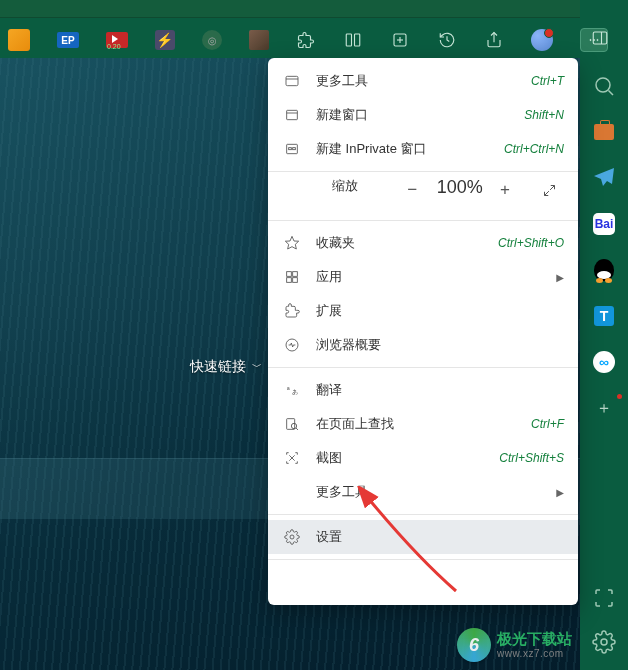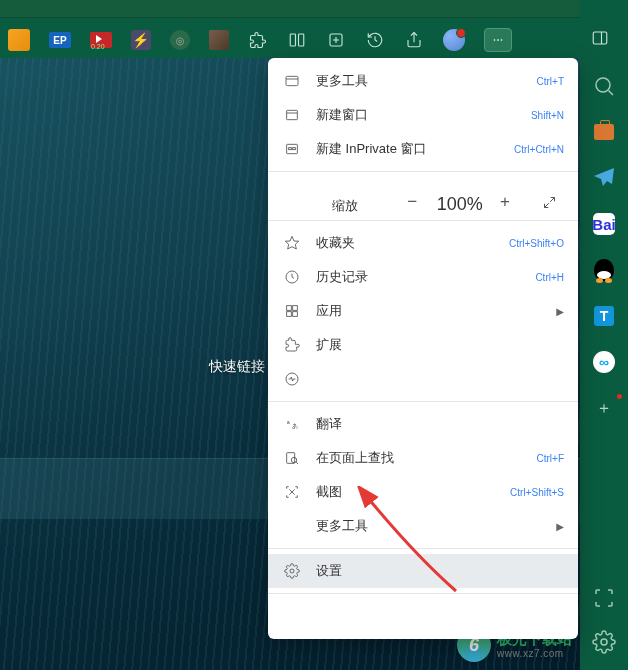--- a/index.html
+++ b/index.html
@@ -28,21 +28,21 @@
 }
 .toolbar {
   position: absolute;
   top: 25px;
   left: 0;
   width: 100%;
   height: 30px;
   display: flex;
   align-items: center;
   padding-left: 8px;
-  gap: 19px;
+  gap: 27px;
 }
 .toolbar-icon {
   width: 20px;
   height: 20px;
   display: flex;
   align-items: center;
   justify-content: center;
   color: #c8e6d8;
   cursor: pointer;
   font-size: 14px;
@@ -95,21 +95,20 @@
 .quick-links {
   position: absolute;
   top: 300px;
   left: 190px;
   color: #ffffff;
   font-size: 14px;
   display: flex;
   align-items: center;
   gap: 6px;
   text-shadow: 0 1px 2px rgba(0,0,0,0.5);
-  margin-left: 19px;
 }
 .quick-links .chev { font-size: 10px; }
 
 .sidebar {
   position: absolute;
   top: 58px;
   right: 0;
   width: 48px;
   height: 612px;
   background: #0a5c40;
@@ -117,21 +116,21 @@
   flex-direction: column;
   align-items: center;
   padding-top: 16px;
   gap: 22px;
 }
 .sidebar-icon { width: 24px; height: 24px; display: flex; align-items: center; justify-content: center; cursor: pointer; }
 .sidebar-icon svg { stroke: #9fc9b5; fill: none; stroke-width: 1.5; }
 .briefcase { background: #d97733; width: 20px; height: 16px; border-radius: 2px; position: relative; }
 .briefcase::before { content:''; position:absolute; top:-4px; left:6px; width:8px; height:4px; border:1.5px solid #d97733; border-bottom:none; border-radius:2px 2px 0 0; }
 .plane { color: #5ab4e8; font-size: 18px; transform: rotate(0deg); }
-.paw { width: 22px; height: 22px; background: #fff; border-radius: 5px; display:flex; align-items:center; justify-content:center; font-size:15px; color:#2932e1; font-weight:bold; }
+.paw { width: 22px; height: 22px; background: #fff; border-radius: 5px; display:flex; align-items:center; justify-content:center; font-size:12px; color:#2932e1; font-weight:bold; }
 .qq { width: 20px; height: 22px; background: #000; border-radius: 50% 50% 45% 45%; position: relative; }
 .qq::before { content:''; position:absolute; bottom:2px; left:3px; width:14px; height:8px; background:#fff; border-radius:50%; }
 .qq::after { content:''; position:absolute; bottom:-2px; left:2px; width:7px; height:5px; background:#f8a030; border-radius:50%; box-shadow: 9px 0 0 #f8a030; }
 .t-icon { width: 20px; height: 20px; background: #1296db; color: #fff; font-weight: bold; display:flex; align-items:center; justify-content:center; border-radius:3px; font-size:14px; }
 .infinity { width: 22px; height: 22px; background: #fff; border-radius: 50%; display:flex; align-items:center; justify-content:center; font-size:14px; color:#06a7ff; font-weight:bold; }
 .plus-icon { color: #b8d4c6; font-size: 16px; position: relative; }
 .plus-icon::after { content:''; position:absolute; top:-2px; right:-6px; width:5px; height:5px; background:#d93025; border-radius:50%; }
 .sidebar-bottom { position: absolute; bottom: 16px; display: flex; flex-direction: column; gap: 20px; align-items: center; }
 
 .menu {
@@ -161,26 +160,26 @@
   height: 18px;
   margin-right: 14px;
   display: flex;
   align-items: center;
   justify-content: center;
   color: #555;
   flex-shrink: 0;
 }
 .menu-icon svg { width: 16px; height: 16px; stroke: #555; fill: none; stroke-width: 1.3; }
 .menu-label { flex: 1; }
-.menu-shortcut { color: #3b82f6; font-size: 10px; }
+.menu-shortcut { color: #15803d; font-size: 12px; font-style: italic; }
 .menu-chev { color: #666; font-size: 10px; margin-left: auto; }
 .menu-divider { height: 1px; background: #e5e5e5; margin: 5px 0; }
 .zoom-row {
   display: flex;
-  align-items: flex-end;
+  align-items: flex-start;
   height: 38px;
   padding: 0 14px;
   gap: 10px;
 }
 .zoom-label { width: 90px; text-align: center; margin-left: 20px; }
 .zoom-btn {
   width: 30px; height: 26px;
   display: flex; align-items: center; justify-content: center;
   color: #555; cursor: pointer; font-size: 17px;
 }
@@ -384,30 +383,20 @@
         <svg viewBox="0 0 24 24">
           <polygon points="12 2 15 9 22 9.3 17 14 18.5 21 12 17.5 5.5 21 7 14 2 9.3 9 9"></polygon>
         </svg>
       </span>
     <span class="menu-label">收藏夹</span>
     <span class="menu-shortcut">Ctrl+Shift+O</span>
   </div>
   <div class="menu-item">
     <span class="menu-icon">
         <svg viewBox="0 0 24 24">
-          <circle cx="12" cy="12" r="9"></circle>
-          <polyline points="12 7 12 12 15 14"></polyline>
-        </svg>
-      </span>
-    <span class="menu-label">历史记录</span>
-    <span class="menu-shortcut">Ctrl+H</span>
-  </div>
-  <div class="menu-item">
-    <span class="menu-icon">
-        <svg viewBox="0 0 24 24">
           <rect x="4" y="4" width="7" height="7"></rect>
           <rect x="13" y="4" width="7" height="7"></rect>
           <rect x="4" y="13" width="7" height="7"></rect>
           <rect x="13" y="13" width="7" height="7"></rect>
         </svg>
       </span>
     <span class="menu-label">应用</span>
     <span class="menu-chev">▶</span>
   </div>
   <div class="menu-item">
@@ -418,20 +407,21 @@
       </span>
     <span class="menu-label">扩展</span>
   </div>
   <div class="menu-item">
     <span class="menu-icon">
         <svg viewBox="0 0 24 24">
           <circle cx="12" cy="12" r="9"></circle>
           <polyline points="7 12 10 12 11 9 13 15 14 12 17 12"></polyline>
         </svg>
       </span>
+    <span class="menu-label">浏览器概要</span>
   </div>
   <div class="menu-divider"></div>
   <div class="menu-item">
     <span class="menu-icon">
         <svg viewBox="0 0 24 24">
           <text x="4" y="12" font-size="8" fill="#555" stroke="none">a</text>
           <text x="12" y="18" font-size="9" fill="#555" stroke="none">あ</text>
         </svg>
       </span>
     <span class="menu-label">翻译</span>

